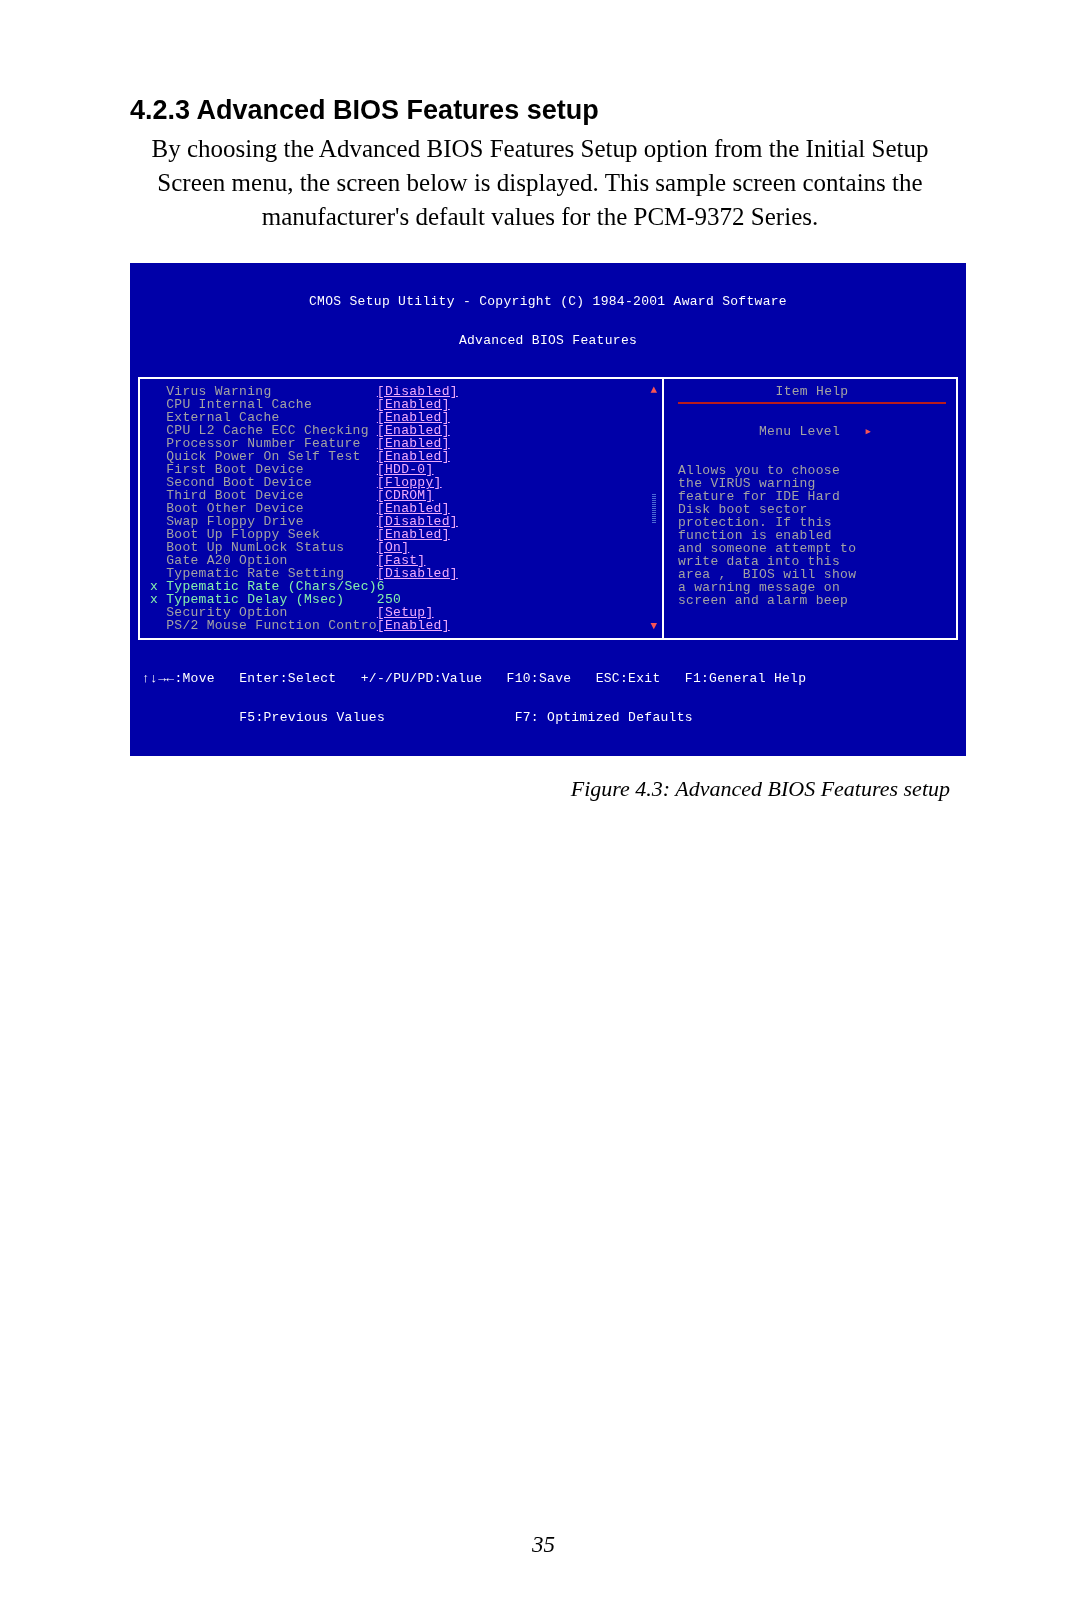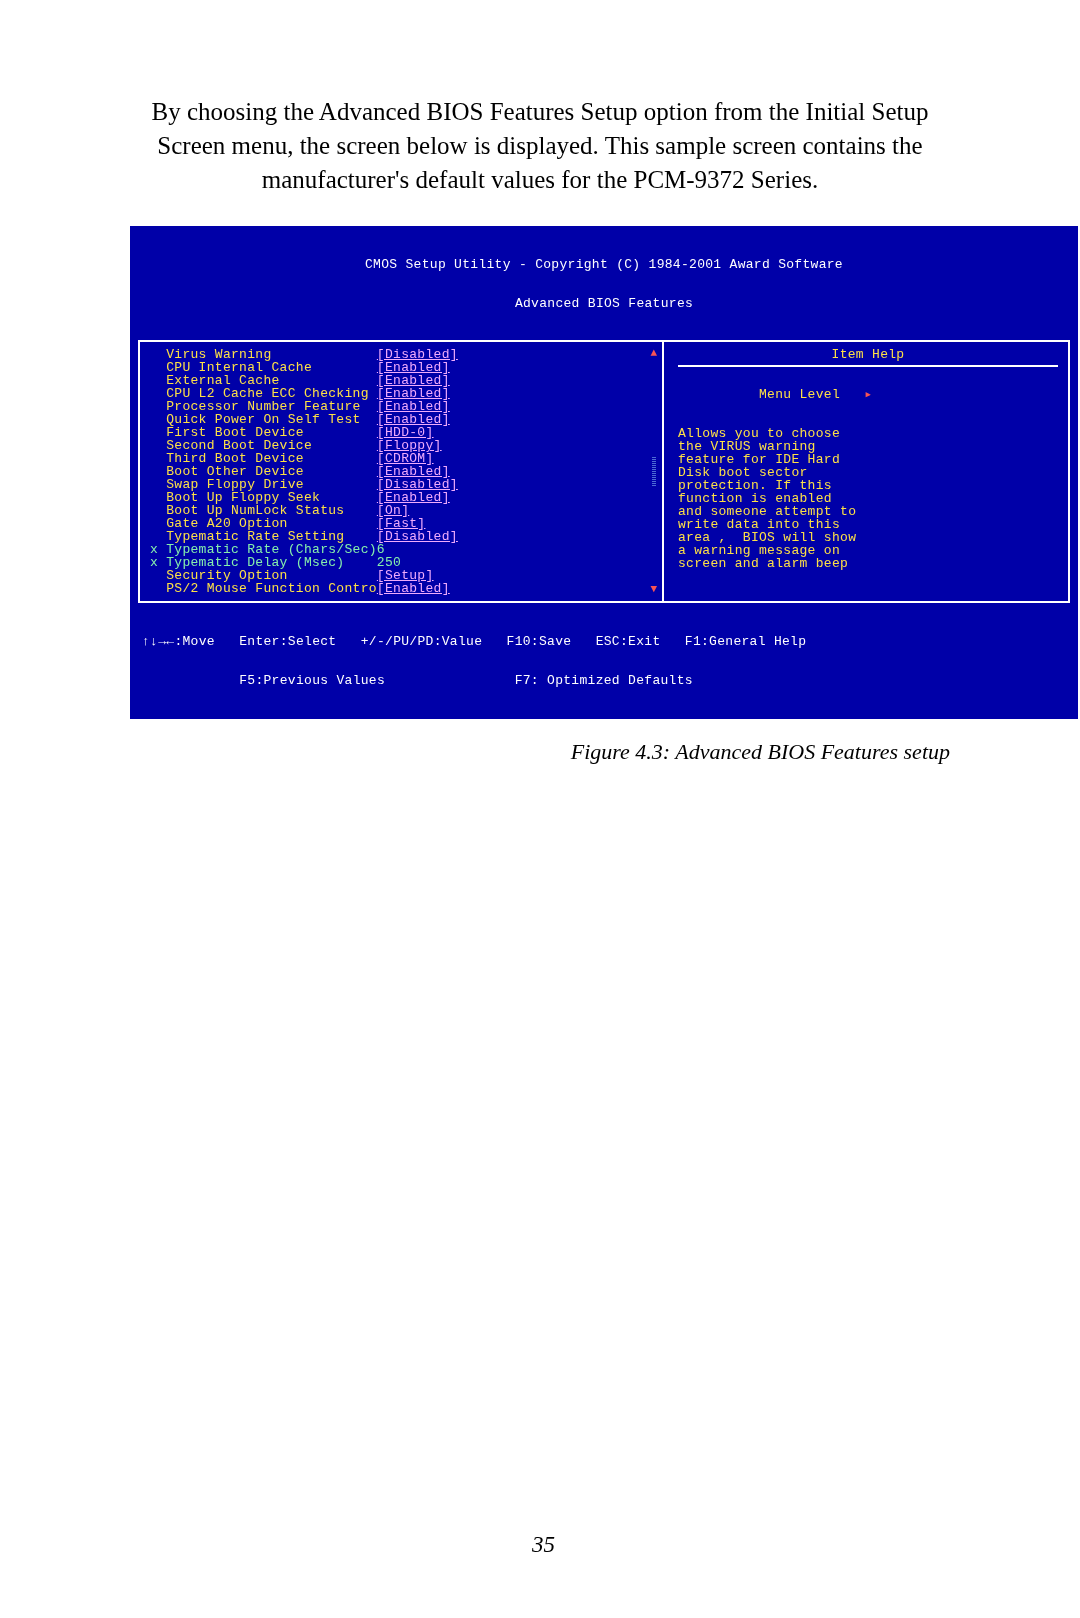--- a/index.html
+++ b/index.html
@@ -22,21 +22,21 @@
     margin: 0 0 6px 0;
   }
   .body-text {
     font-size: 25px;
     line-height: 1.35;
     margin: 0 0 30px 0;
     text-align: center;
   }
 
   .bios {
-    width: 948px;
+    width: 836px;
     margin: 14px auto 0 auto;
     background: #0000a8;
     color: #ffffff;
     font-family: "Courier New", monospace;
     font-size: 13px;
     line-height: 1.0;
     letter-spacing: 0.3px;
     padding: 4px 0 4px 0;
   }
   .bios-title {
@@ -59,26 +59,26 @@
   .bios-right {
     flex: 1 1 auto;
     border: 2px solid #fff;
     border-left: 2px solid #fff;
     padding: 6px 10px 6px 14px;
   }
   .bios-row { white-space: pre; }
   .bios-row.yellow, .yellow { color: #f0abfc; text-decoration: underline; }
   .bios-row.red, .red { color: #f85454; }
   .bios-row.cyan, .cyan { color: #86efac; }
-  .bios-row.white, .white { color: #fde047; }
+  .bios-row.white, .white { color: #a3a3a3; }
 
   .item-help-title {
     text-align: center;
     padding-bottom: 4px;
-    border-bottom: 2px solid #ffffff;
+    border-bottom: 2px solid #b91c1c;
     margin-bottom: 8px;
   }
 
   .scroll-arrows {
     position: absolute;
     right: 4px;
     top: 6px;
     bottom: 6px;
     width: 8px;
     display: flex;
@@ -118,20 +118,21 @@
     text-align: center;
     font-style: italic;
     font-size: 23px;
     padding-left: 7px;
   }
 </style>
 </head>
 <body>
 
 <div class="page">
+  <h2 class="section-heading">4.2.3 Advanced BIOS Features setup</h2>
   <p class="body-text">By choosing the Advanced BIOS Features Setup option from the Initial Setup Screen menu, the screen below is displayed. This sample screen contains the manufacturer's default values for the PCM-9372 Series.</p>
 
   <div class="bios">
     <div class="bios-title">
       <div>CMOS Setup Utility - Copyright (C) 1984-2001 Award Software</div>
       <div>Advanced BIOS Features</div>
     </div>
     <div class="bios-body">
       <div class="bios-left">
         <div id="settings-list">

